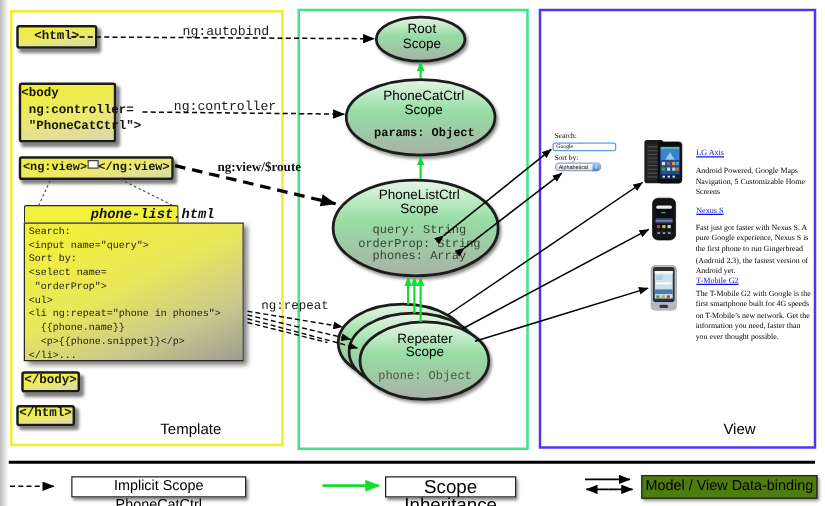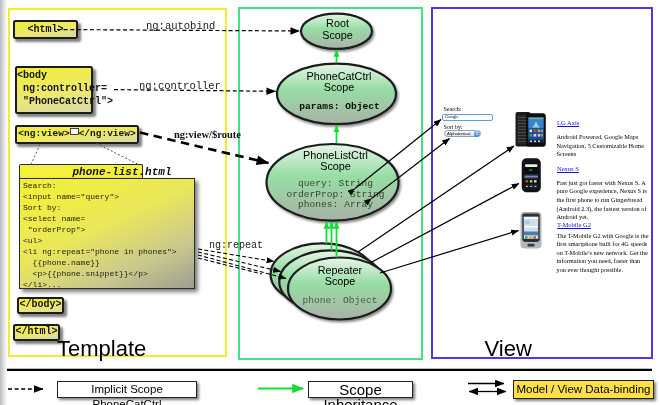--- a/index.html
+++ b/index.html
@@ -1,19 +1,19 @@
 <!DOCTYPE html>
 <html><head>
 <meta charset="utf-8">
 <style>
   html,body{margin:0;padding:0;background:#fff;}
   #c{position:relative;width:660px;height:405px;background:#fff;overflow:hidden;
      font-family:"Liberation Sans",sans-serif;}
   .col{position:absolute;border:2px solid;background:transparent;}
-  .collbl{position:absolute;font-size:22px;color:#000;text-align:left;
+  .collbl{position:absolute;font-size:12px;color:#000;text-align:right;
      font-family:"Liberation Sans",sans-serif;}
   .ybox{position:absolute;border:2px solid #1c1c16;border-radius:2.5px;box-sizing:border-box;
      background:linear-gradient(172deg,#f1ee33 0%,#ede96a 55%,#d9d9ae 100%);
      box-shadow:2.5px 3px 2.5px rgba(0,0,0,0.5);
      font-family:"Liberation Mono",monospace;font-weight:bold;color:#14140a;}
   .ser{font-family:"Liberation Serif",serif;}
   .lbl{position:absolute;font-family:"Liberation Mono",monospace;color:#111;}
   svg{position:absolute;left:0;top:0;}
 </style>
 </head>
@@ -236,15 +236,15 @@
     <line x1="7" y1="369.8" x2="652" y2="369.8" stroke="#000" stroke-width="2.3"></line>
     <line x1="8" y1="389" x2="43" y2="389" stroke="#000" stroke-width="1.3" stroke-dasharray="4 2.6" marker-end="url(#ab)"></line>
     <line x1="258" y1="388.5" x2="303" y2="388.5" stroke="#12df30" stroke-width="2.2" marker-end="url(#agB)"></line>
     <line x1="468" y1="383.5" x2="504" y2="383.5" stroke="#000" stroke-width="1.3" marker-end="url(#ab)"></line>
     <line x1="487" y1="391.5" x2="469" y2="391.5" stroke="#000" stroke-width="1.3" marker-end="url(#ab)"></line>
     <line x1="487" y1="391.5" x2="506" y2="391.5" stroke="#000" stroke-width="1.3" marker-end="url(#ab)"></line>
   </svg>
 
   <div style="position:absolute;left:57px;top:381px;width:140px;height:17px;border:1.2px solid #222;background:#fff;box-shadow:1.5px 2px 2.5px rgba(0,0,0,0.5);box-sizing:border-box;text-align:center;font-size:11.5px;line-height:15px;">Implicit Scope PhoneCatCtrl</div>
   <div style="position:absolute;left:308px;top:381px;width:105px;height:17px;border:1.2px solid #222;background:#fff;box-shadow:1.5px 2px 2.5px rgba(0,0,0,0.5);box-sizing:border-box;text-align:center;font-size:15px;line-height:15px;">Scope Inheritance</div>
-  <div style="position:absolute;left:513px;top:380px;width:141px;height:19px;border:1.2px solid #222;background:#fde047;box-shadow:1.5px 2px 2.5px rgba(0,0,0,0.5);box-sizing:border-box;text-align:center;font-size:11.5px;line-height:17px;white-space:nowrap;">Model / View Data-binding</div>
+  <div style="position:absolute;left:513px;top:380px;width:141px;height:19px;border:1.2px solid #222;background:#4d7c0f;box-shadow:1.5px 2px 2.5px rgba(0,0,0,0.5);box-sizing:border-box;text-align:center;font-size:11.5px;line-height:17px;white-space:nowrap;">Model / View Data-binding</div>
 
 </div>
 
 </body></html>

